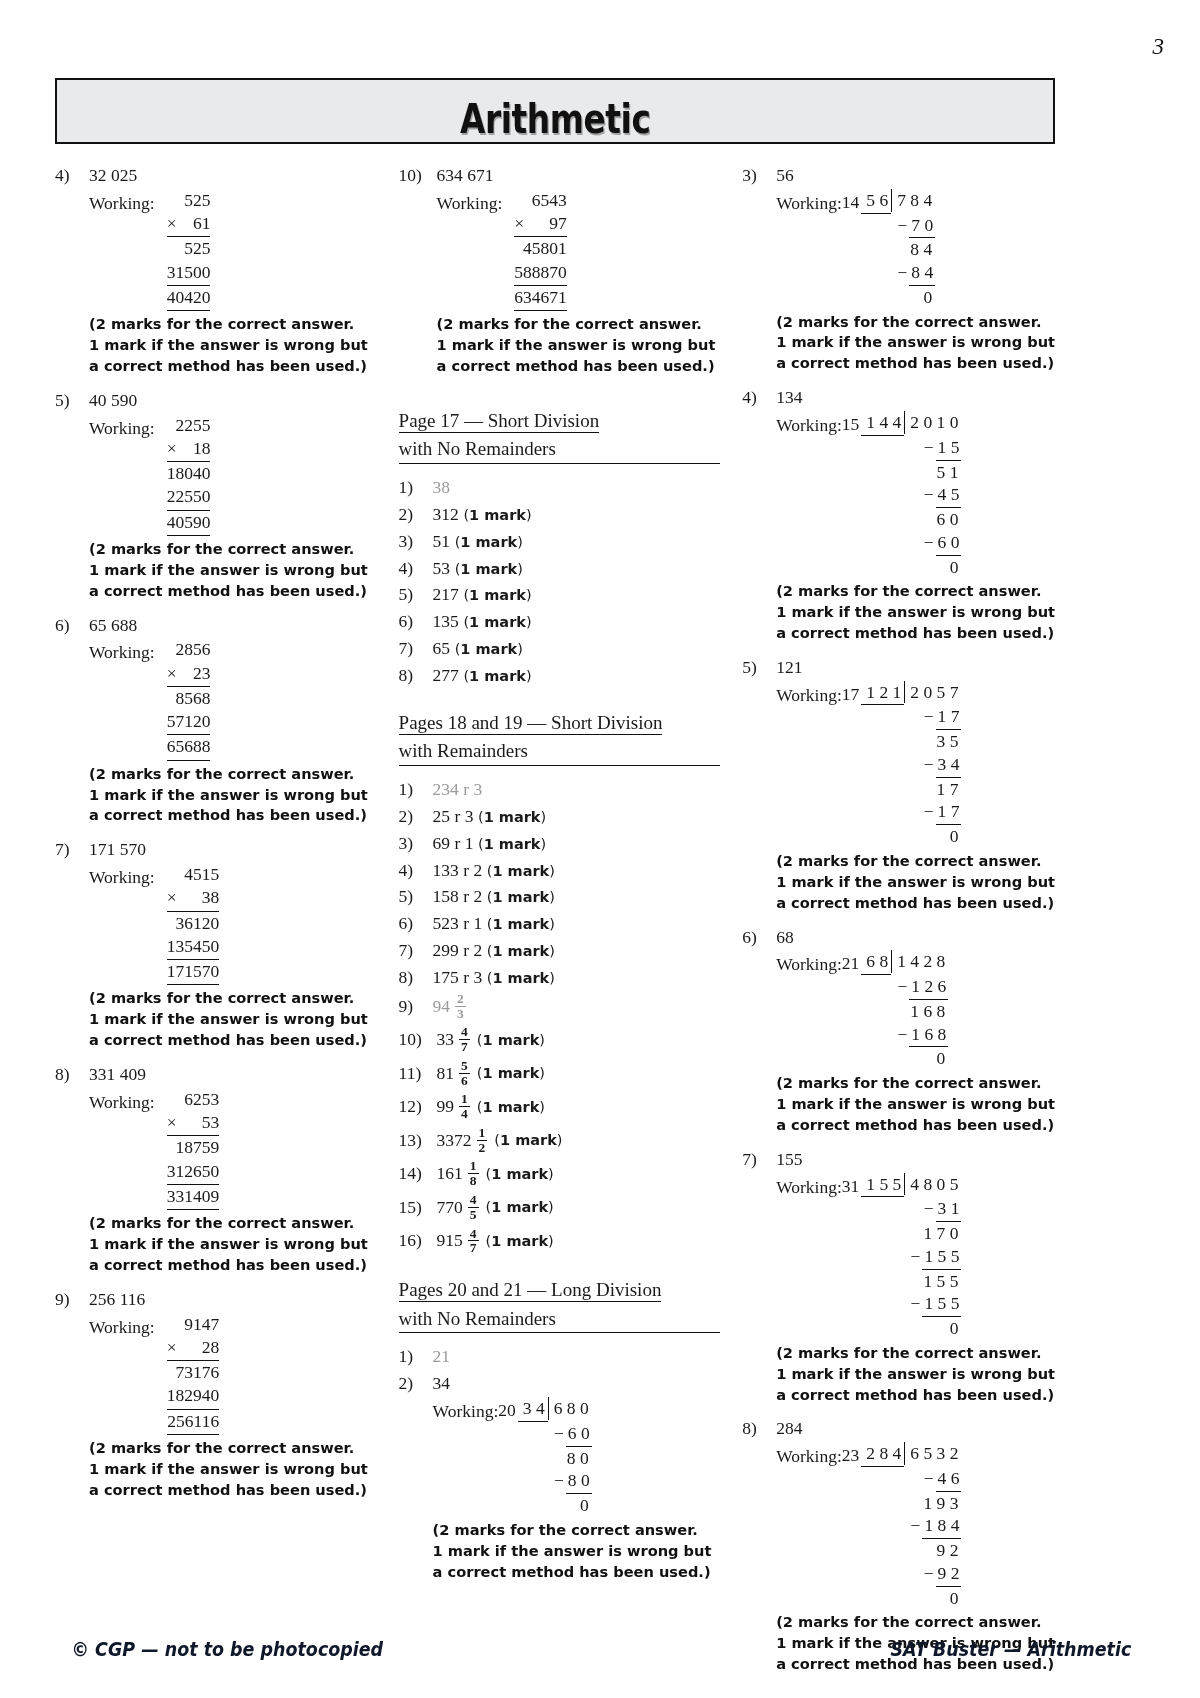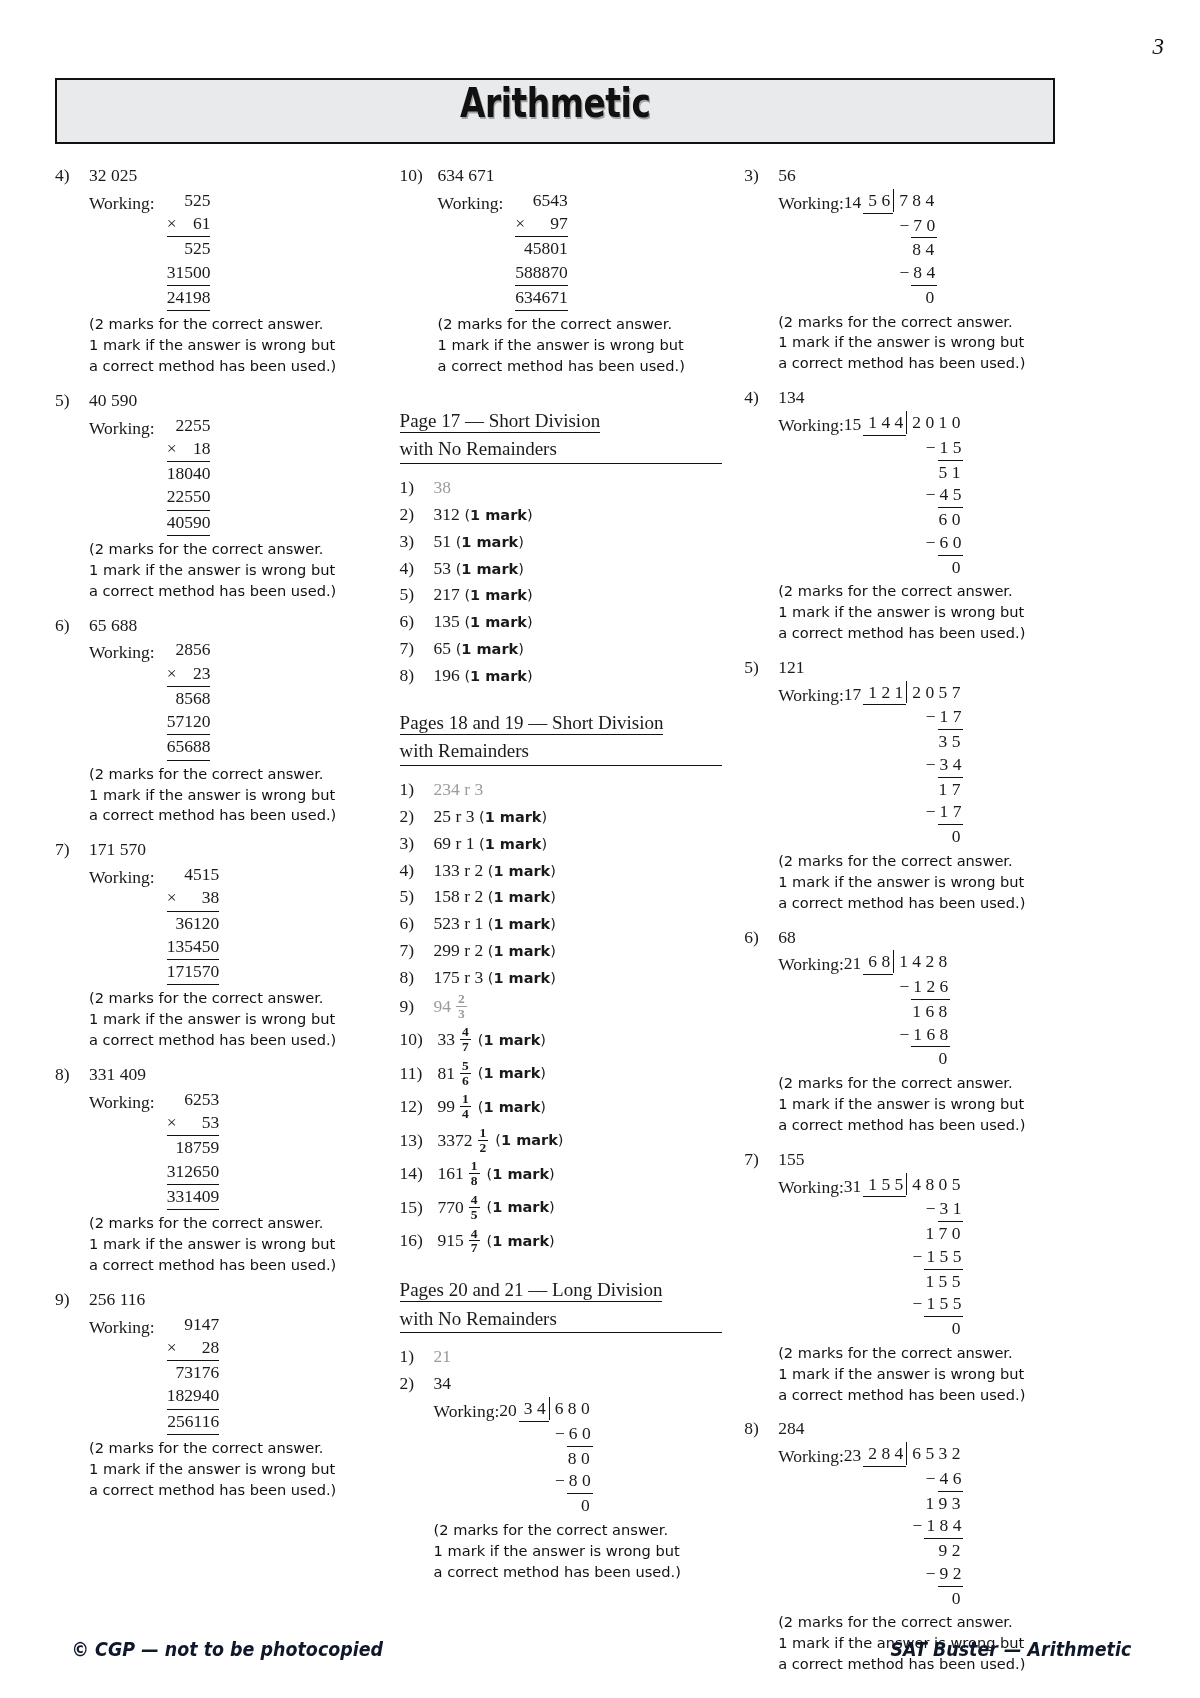--- a/index.html
+++ b/index.html
@@ -26,21 +26,21 @@
 
   .title-bar {
     position: absolute;
     left: 55px;
     top: 78px;
     width: 1000px;
     height: 66px;
     background: #e9eaec;
     border: 2.5px solid #111;
     display: flex;
-    align-items: flex-start;
+    align-items: flex-end;
     justify-content: center;
   }
   .title-bar .title {
     font-family: "DejaVu Sans", sans-serif;
     font-weight: bold;
     font-size: 40px;
     letter-spacing: -0.5px;
     color: #111;
     transform: scaleX(0.82);
     text-shadow: 1.5px 1.5px 0 rgba(0,0,0,0.30);
@@ -80,21 +80,21 @@
   .ans.faded { color: #9b9b9b; }
   .mark {
     font-family: "DejaVu Sans", sans-serif;
     font-size: 14.5px;
   }
   .mark b { font-weight: bold; }
 
   
   .note {
     font-family: "DejaVu Sans", sans-serif;
-    font-weight: normal;
+    font-weight: bold;
     font-size: 14.6px;
     line-height: 1.43;
     margin-top: 3px;
     margin-bottom: 9px;
     color: #111;
   }
   .note div { white-space: nowrap; }
 
   
   .workrow {
@@ -213,21 +213,21 @@
         <div class="num">4)</div>
         <div class="body">
           <div><span class="ans">32 025</span></div>
           <div class="workrow">
             <div class="worklabel">Working:</div>
             <div class="mult">
               <div class="r">525</div>
               <div class="r bar opline"><span class="op">×</span><span>61</span></div>
               <div class="r">525</div>
               <div class="r bar">31500</div>
-              <div class="r bar">24198</div>
+              <div class="r bar">40420</div>
             </div>
           </div>
           <div class="note">
             <div>(2 marks for the correct answer.</div>
             <div>1 mark if the answer is wrong but</div>
             <div>a correct method has been used.)</div>
           </div>
         </div>
       </div>
       <div class="item">
@@ -397,21 +397,21 @@
       </div>
       <div class="item">
         <div class="num">7)</div>
         <div class="body">
           <div><span class="ans">65</span><span class="mark"> (<b>1 mark</b>)</span></div>
         </div>
       </div>
       <div class="item">
         <div class="num">8)</div>
         <div class="body">
-          <div><span class="ans">196</span><span class="mark"> (<b>1 mark</b>)</span></div>
+          <div><span class="ans">277</span><span class="mark"> (<b>1 mark</b>)</span></div>
         </div>
       </div>
       <div class="section-head"><span>Pages 18 and 19 — Short Division</span><span class="l2">with Remainders</span></div>
       <div class="item">
         <div class="num">1)</div>
         <div class="body">
           <div><span class="ans faded">234 r 3</span></div>
         </div>
       </div>
       <div class="item">

